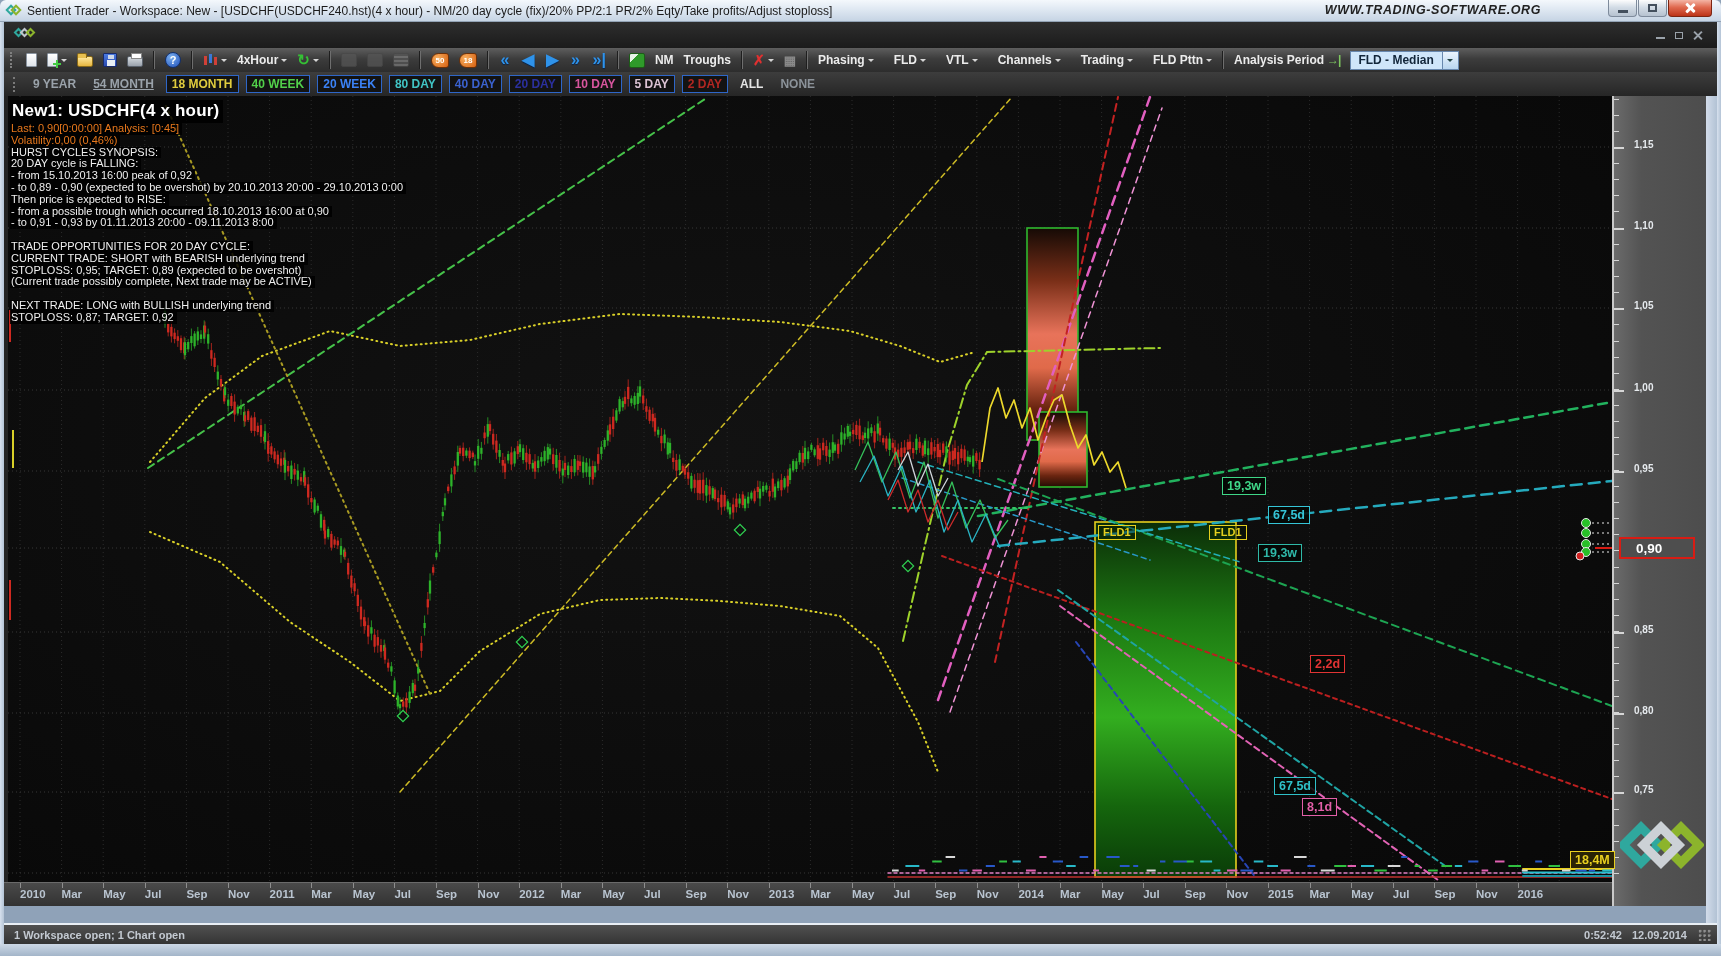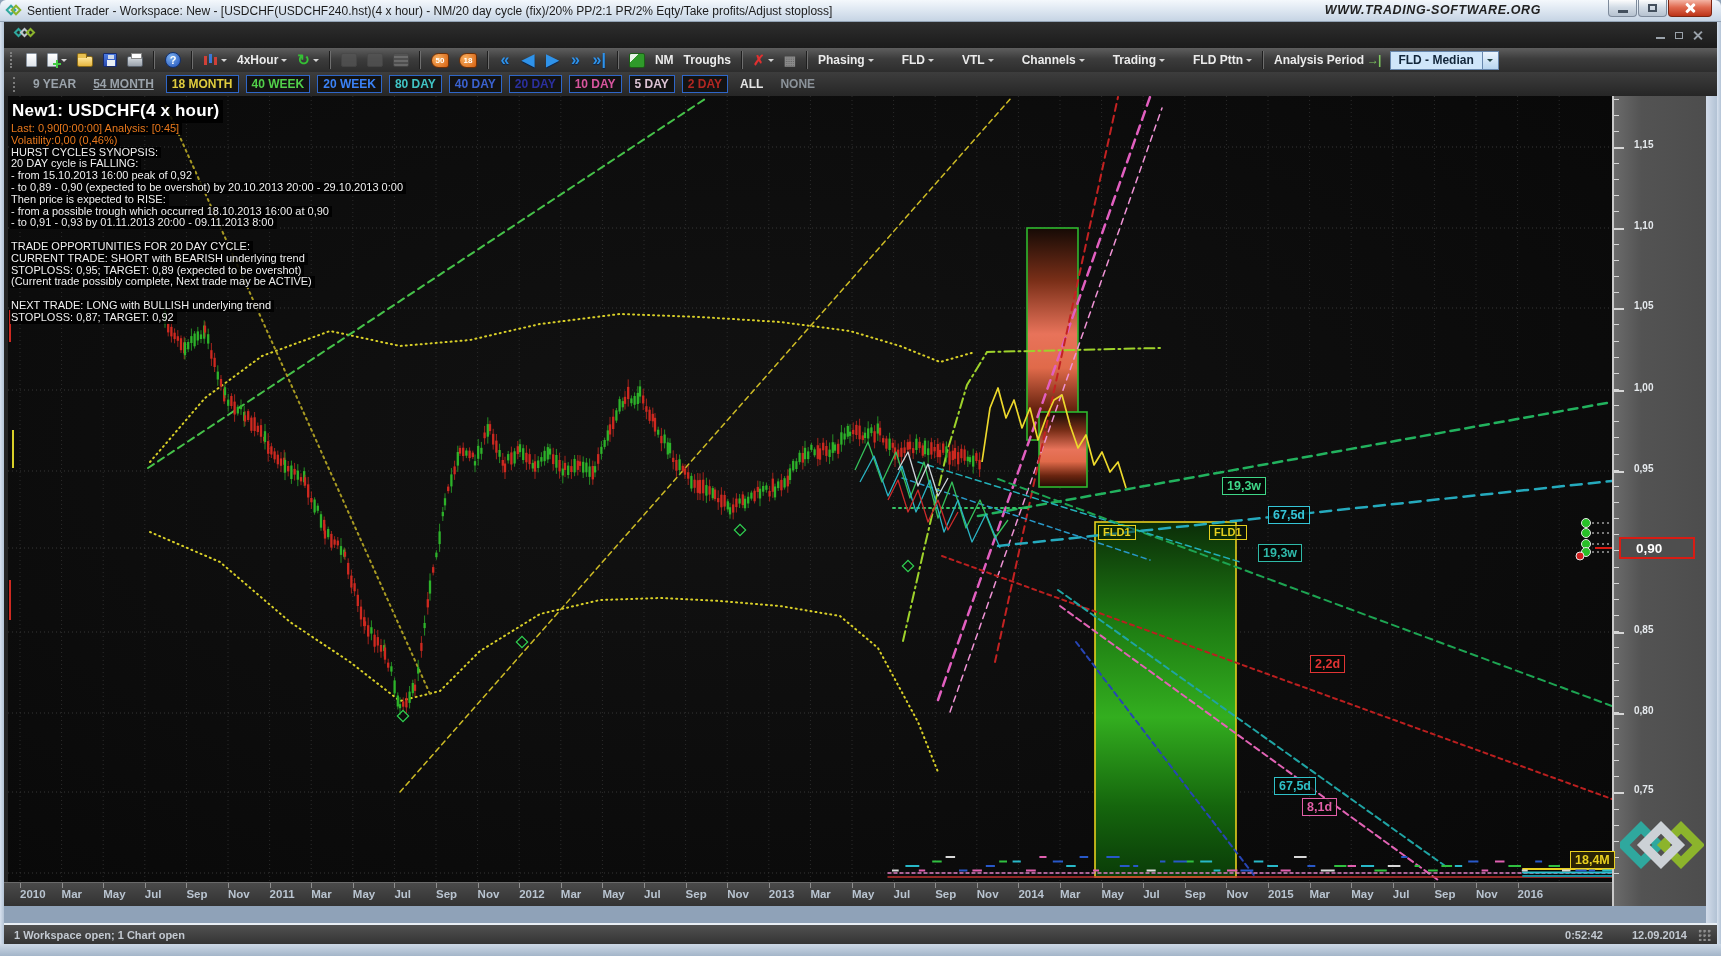--- a/index.html
+++ b/index.html
@@ -118,21 +118,21 @@
   .daxis{position:absolute;left:0;top:786px;width:1612px;height:24px;background:linear-gradient(#4a4a4a,#323232);border-top:1px solid #6a6a6a;}
   .dlabel{position:absolute;top:5px;font-size:11.5px;font-weight:bold;color:#b9c4d0;}
   .dtick{position:absolute;top:0;width:1px;height:5px;background:#8e8e8e;}
 
   
   .cstatus{position:absolute;left:4px;top:924px;width:1702px;height:17px;background:linear-gradient(#4c4c4c,#303030);
     color:#c3c9d1;font-size:11px;font-weight:normal;display:flex;align-items:center;justify-content:flex-end;padding-right:44px;z-index:5;}
   .sepline{position:absolute;left:4px;top:923px;width:1713px;height:2px;background:#e9eff5;z-index:5;}
   .statusbar{position:absolute;left:4px;top:925px;width:1713px;height:19px;background:linear-gradient(#515151,#343434);
     color:#c3c9d1;font-size:11px;font-weight:bold;display:flex;align-items:center;padding:0 30px 0 10px;z-index:5;}
-  .statusbar .right{margin-left:auto;display:flex;gap:29px;align-items:flex-end;}
+  .statusbar .right{margin-left:auto;display:flex;gap:10px;align-items:flex-end;}
   .gripdots{position:absolute;right:6px;bottom:3px;width:13px;height:12px;
     background:radial-gradient(circle at 2px 2px,#909090 1.2px,transparent 1.6px);background-size:4.5px 4.5px;}
 </style>
 </head>
 <body>
 
 <div class="app">
 
   <div class="titlebar">
     <span class="app-ico">
@@ -243,21 +243,21 @@
     <span class="tbtn">Troughs</span>
     <span class="sep"></span>
     <span class="tbtn">
         <span class="ic-redx">✗</span>
         <span class="caret"></span>
       </span>
     <span class="tbtn">
         <span class="ic-grid">▦</span>
       </span>
     <span class="sep"></span>
-    <span id="tbmenus" style="display:flex;align-items:center;gap:20px;">
+    <span id="tbmenus" style="display:flex;align-items:center;gap:12px;">
         <span class="tbtn">
           <span>Phasing</span>
           <span class="caret"></span>
         </span>
         <span class="tbtn">
           <span>FLD</span>
           <span class="caret"></span>
         </span>
         <span class="tbtn">
           <span>VTL</span>

